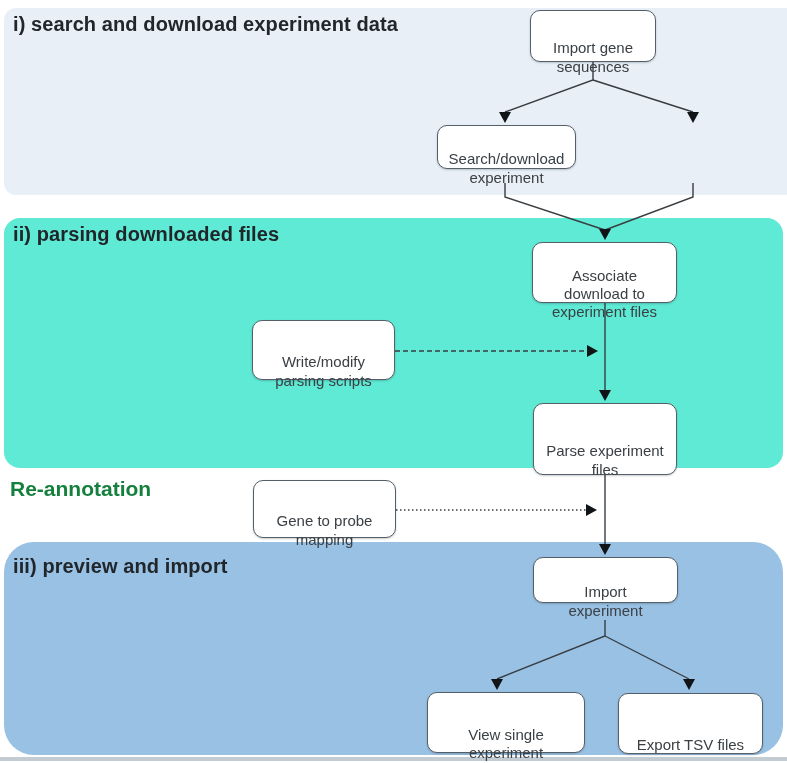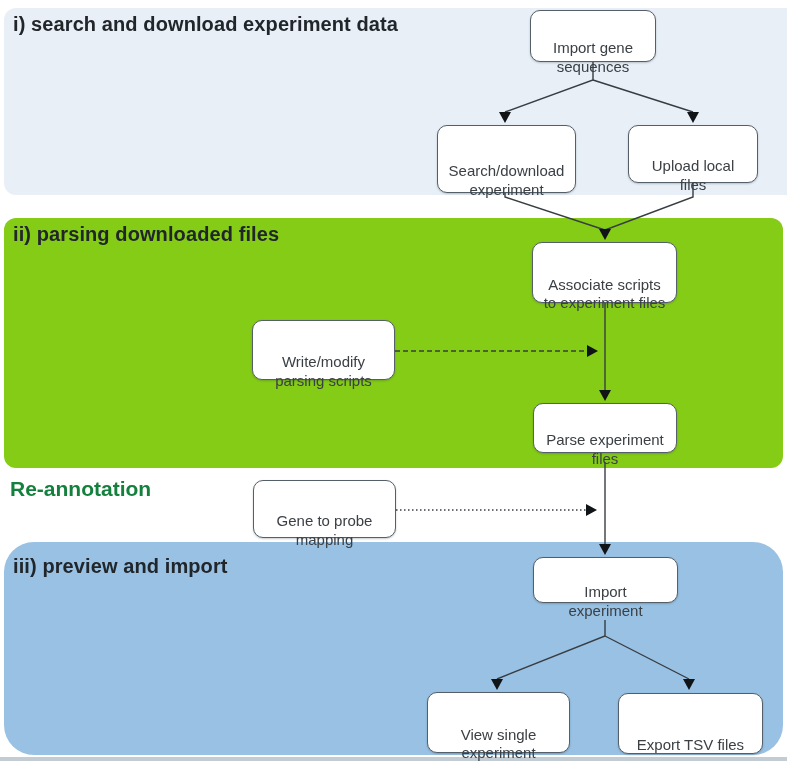--- a/index.html
+++ b/index.html
@@ -35,21 +35,21 @@
 </style>
 </head>
 <body>
 
 <div class="canvas">
 
   <div class="band band1" style="background: rgb(232, 239, 247);">
     <div class="band-title">i) search and download experiment data</div>
   </div>
 
-  <div class="band band2" style="background: #84cc16;">
+  <div class="band band2" style="background: #5eead4; border-radius: 16px;">
     <div class="band-title">ii) parsing downloaded files</div>
   </div>
 
   <div class="reannot-label">Re-annotation</div>
 
   <div class="band band3" style="background: rgb(152, 193, 228); border-radius: 30px;">
     <div class="band-title">iii) preview and import</div>
   </div>
 
   <svg class="connectors" width="787" height="763" viewBox="0 0 787 763">
@@ -82,49 +82,46 @@
       <polygon points="599,544 611,544 605,555"></polygon>
       <polygon points="491,679 503,679 497,690"></polygon>
       <polygon points="683,679 695,679 689,690"></polygon>
     </g>
   </svg>
 
   <div class="node" style="left:530px;top:10px;width:126px;height:52px">
     <span>Import gene sequences</span>
   </div>
 
-  <div class="node" style="left:437px;top:125px;width:139px;height:68px">
+  <div class="node" style="left:437px;top:125px;width:139px;height:44px">
     <span>Search/download experiment</span>
   </div>
 
-  <div class="node" style="left:628px;top:125px;width:130px;height:58px">
-    <span>Upload local files</span>
-  </div>
 
   <div class="node" style="left:532px;top:242px;width:145px;height:61px">
-    <span>Associate scripts to experiment files</span>
+    <span>Associate download to experiment files</span>
   </div>
 
   <div class="node" style="left:252px;top:320px;width:143px;height:60px">
     <span>Write/modify parsing scripts</span>
   </div>
 
-  <div class="node" style="left:533px;top:403px;width:144px;height:50px">
+  <div class="node" style="left:533px;top:403px;width:144px;height:72px">
     <span>Parse experiment files</span>
   </div>
 
   <div class="node" style="left:253px;top:480px;width:143px;height:58px">
     <span>Gene to probe mapping</span>
   </div>
 
   <div class="node node-import-experiment" style="left:533px;top:557px;width:145px;height:46px">
     <span>Import experiment</span>
   </div>
 
-  <div class="node" style="left:427px;top:692px;width:143px;height:61px">
+  <div class="node" style="left:427px;top:692px;width:158px;height:61px">
     <span>View single experiment</span>
   </div>
 
   <div class="node" style="left:618px;top:693px;width:145px;height:61px">
     <span>Export TSV files</span>
   </div>
 
   <div class="bottom-rule"></div>
 </div>
 

